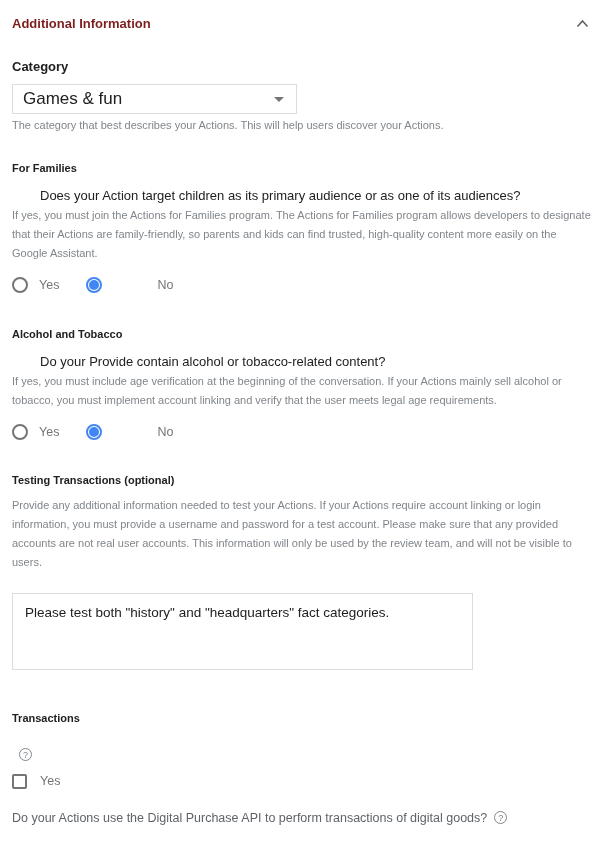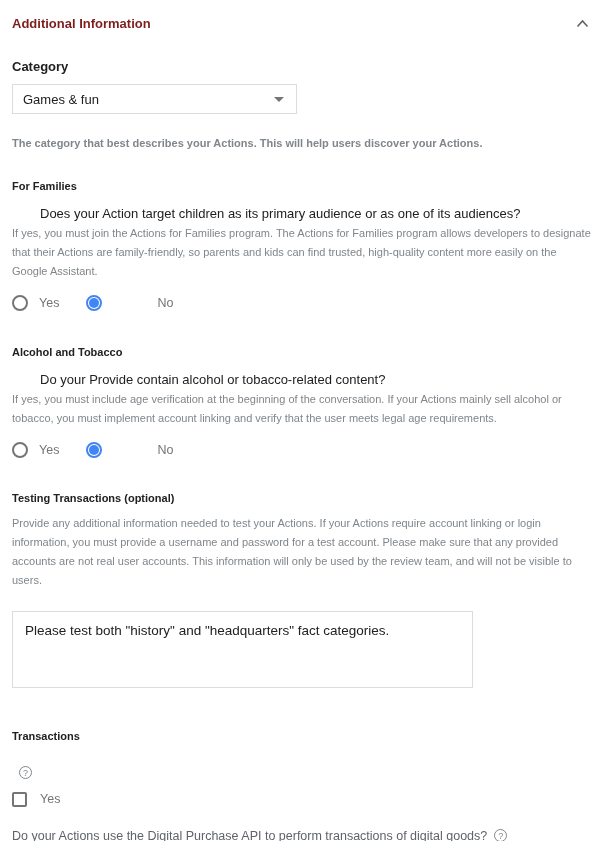--- a/index.html
+++ b/index.html
@@ -39,28 +39,28 @@
     width: 285px;
     height: 30px;
     border: 1px solid #dadce0;
     background: #fff;
     display: flex;
     align-items: center;
     justify-content: space-between;
     padding: 0 12px 0 10px;
     cursor: pointer;
   }
-  .select-value { font-size: 13px; color: #212121; }
+  .select-value { font-size: 17px; color: #212121; }
   .select-arrow {
     width: 0; height: 0;
     border-left: 5px solid transparent;
     border-right: 5px solid transparent;
     border-top: 5px solid #757575;
   }
-  .category-helper { margin-top: 22px; font-weight: bold; }
+  .category-helper { margin-top: 4px; }
 
   
   .for-families-heading { margin-top: 30px; }
   .question-row1 { margin-top: 13px; }
   .helper-block { margin-top: 2px; max-width: 583px; }
 
   .radio-row { margin-top: 12px; display: flex; align-items: center; height: 20px; }
   .radio-option { display: flex; align-items: center; cursor: pointer; }
   .radio-option + .radio-option { margin-left: 27px; gap: 44px; }
   .radio-outer {

